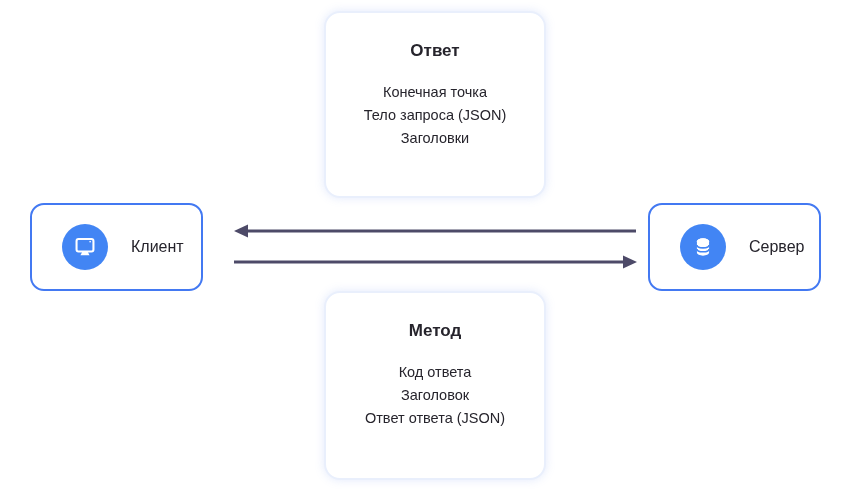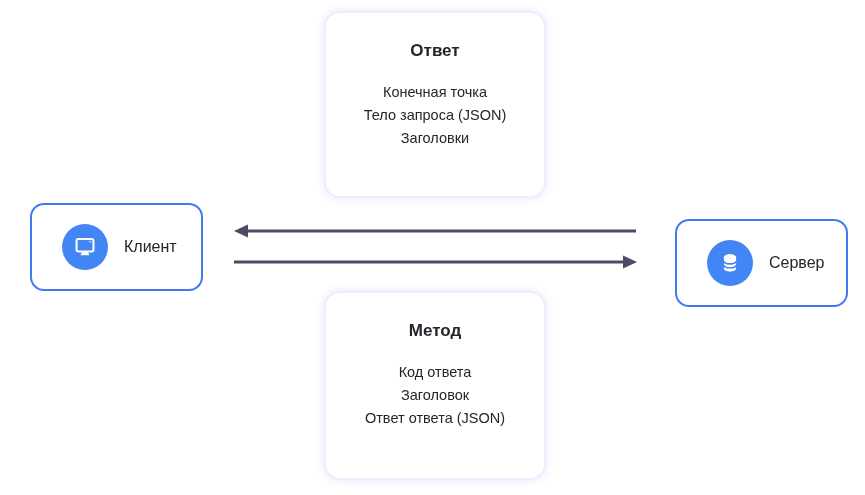--- a/index.html
+++ b/index.html
@@ -49,24 +49,24 @@
     position: absolute;
     top: 203px;
     width: 173px;
     height: 88px;
     background: #fff;
     border: 2px solid var(--accent-blue);
     border-radius: 14px;
     display: flex;
     align-items: center;
     padding-left: 30px;
-    gap: 16px;
+    gap: 23px;
   }
   .node.client { left: 30px; }
-  .node.server { left: 675px; margin-top: 16px; }
+  .node.server { left: 648px; }
   .node-circle {
     width: 46px;
     height: 46px;
     border-radius: 50%;
     background: var(--icon-circle-blue);
     display: flex;
     align-items: center;
     justify-content: center;
     flex: 0 0 auto;
   }

